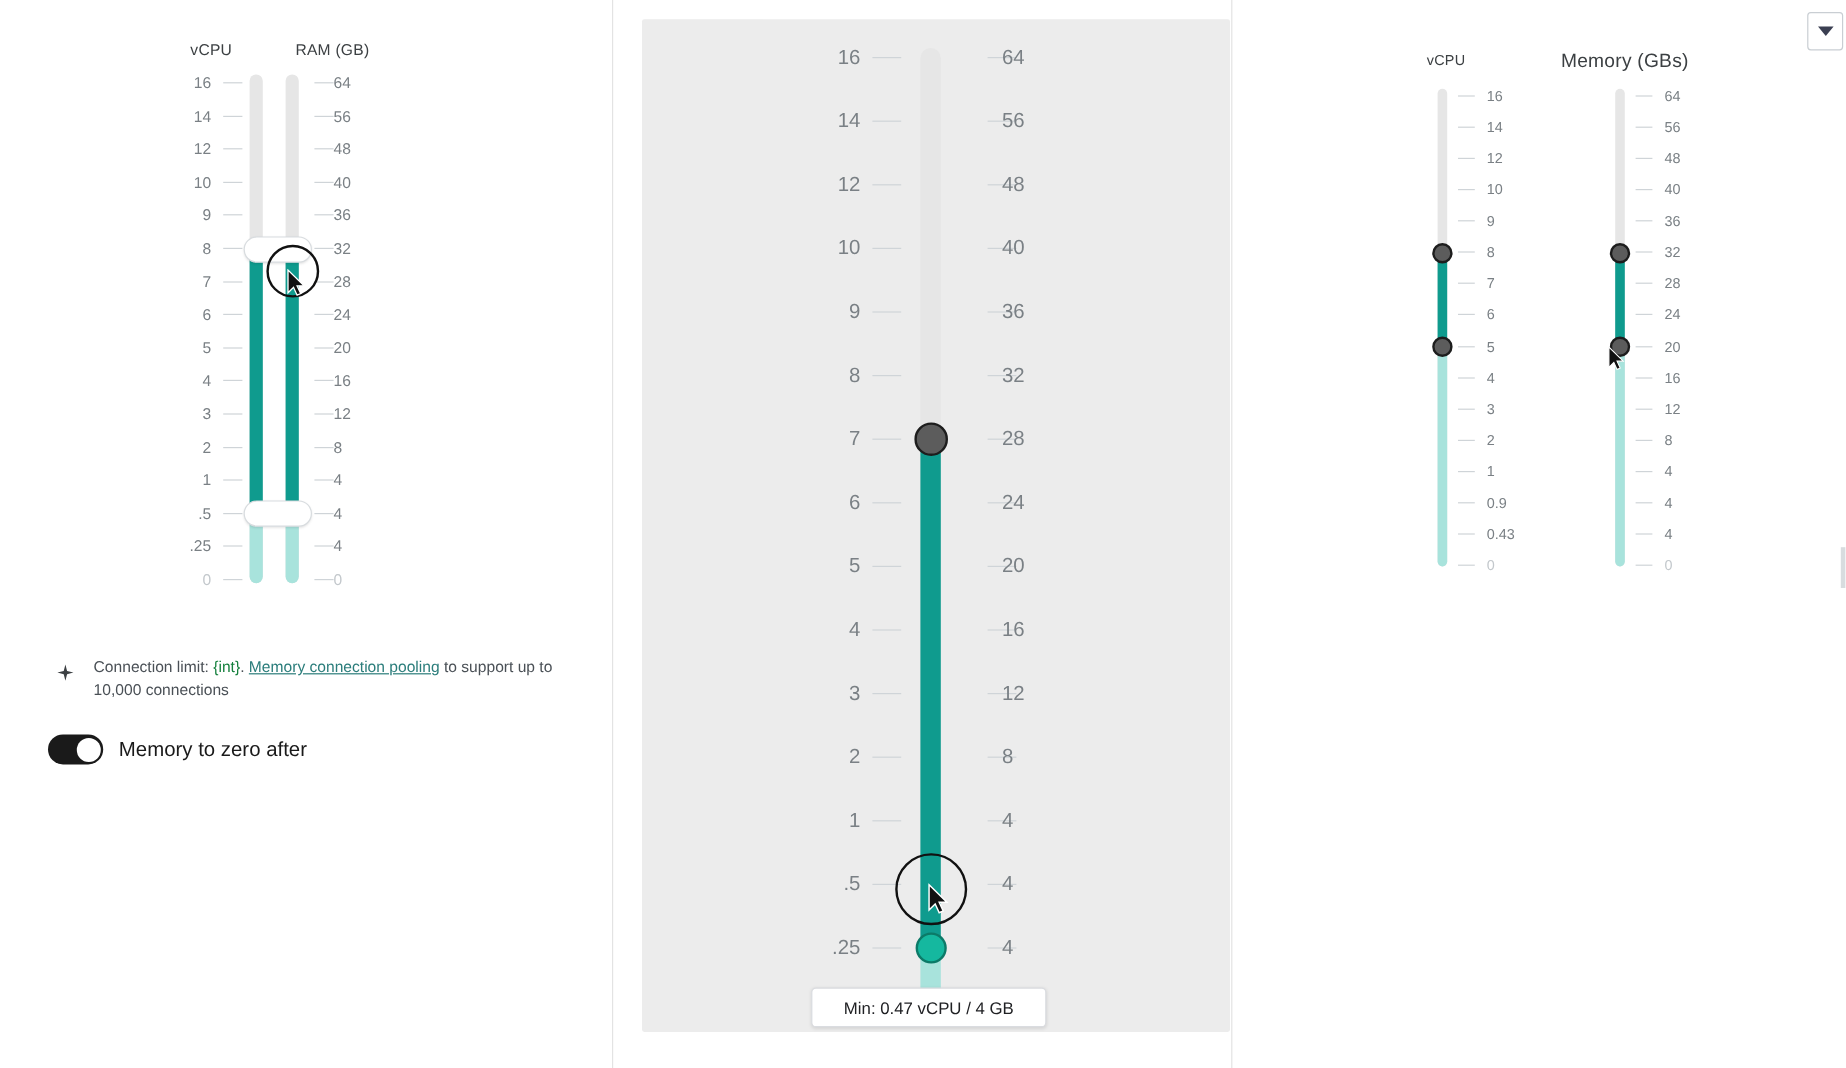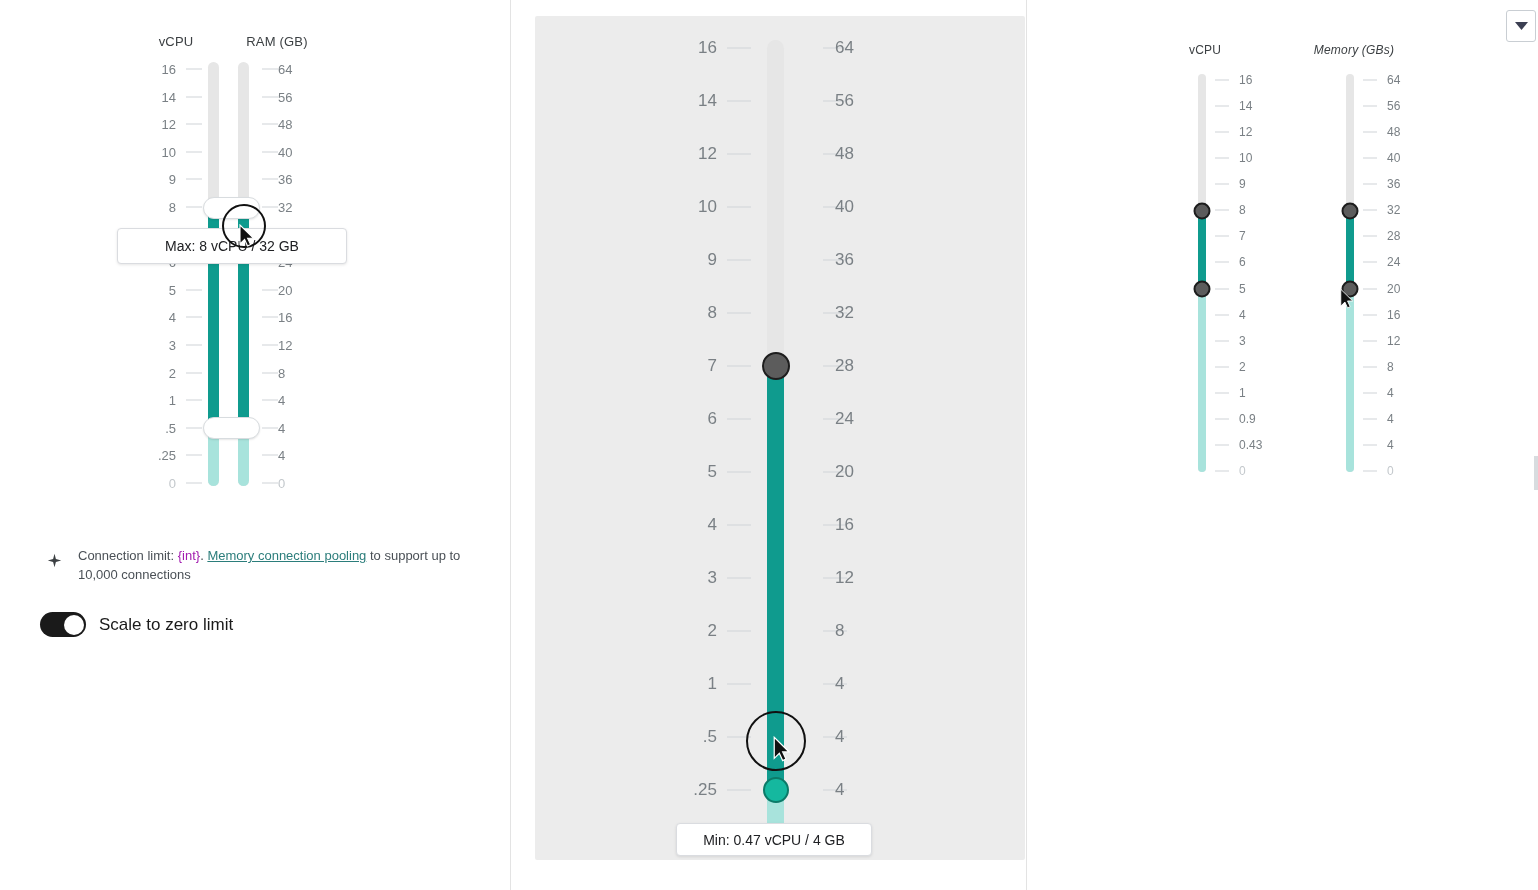--- a/index.html
+++ b/index.html
@@ -92,21 +92,21 @@
   .conn-row { position: absolute; display: flex; align-items: flex-start; gap: 10px; }
   .conn-icon {
     width: 28px; height: 28px; flex: 0 0 28px;
     display: flex; align-items: center; justify-content: center;
     color: #3c4043;
   }
   .conn-text {
     font-size: 13px; line-height: 19px; color: #4a5056;
     max-width: 400px;
   }
-  .conn-text .muted { color: #a21caf; }
+  .conn-text .muted { color: #15803d; }
   .conn-text a { color: #2b7d7b; text-decoration: underline; }
 
   .toggle-row { position: absolute; display: flex; align-items: center; gap: 13px; }
   .toggle {
     width: 46px; height: 25px; border-radius: 13px;
     background: #1a1a1a; position: relative; flex: 0 0 46px;
   }
   .toggle .dot {
     position: absolute; top: 2.5px; right: 2.5px;
     width: 20px; height: 20px; border-radius: 50%;
@@ -211,21 +211,20 @@
         <div class="tick-label right" style="left: 278px; top: 455.4px; font-size: 13px;">4</div>
         <div class="tick-label left" style="left: 176px; top: 483px; font-size: 13px; color: rgb(195, 200, 204);">0</div>
         <div class="tick-dash" style="left: 186px; top: 483px; width: 16px;"></div>
         <div class="tick-dash" style="left: 262px; top: 483px; width: 16px;"></div>
         <div class="tick-label right" style="left: 278px; top: 483px; font-size: 13px; color: rgb(195, 200, 204);">0</div>
       </div>
 
     <div class="knob-pill" style="left:203px; top:208px; width:57px; height:22px;"></div>
     <div class="knob-pill" style="left:203px; top:428px; width:57px; height:22px;"></div>
 
-    <div class="tooltip" style="left:117px; top:228px; width:230px; height:36px;">Max: 8 vCPU / 32 GB</div>
 
     <div class="cursor-ring" style="left:244px; top:226px; width:44px; height:44px;"></div>
     <svg class="cursor-arrow" style="left:238px; top:224px;" width="18" height="24" viewBox="0 0 18 24">
       <path d="M2 1 L2 20 L6.6 15.4 L9.6 22 L12.6 20.6 L9.6 14.2 L15.4 14.2 Z" fill="#111" stroke="#fff" stroke-width="1.1"></path>
     </svg>
 
     <div class="conn-row" style="left:40px; top:546px; width:450px;">
       <div class="conn-icon">
         <svg width="15" height="15" viewBox="0 0 15 15">
           <path d="M7.5 0.8 L8.9 6.1 L14.2 7.5 L8.9 8.9 L7.5 14.2 L6.1 8.9 L0.8 7.5 L6.1 6.1 Z" fill="#3c4043"></path>
@@ -233,21 +232,21 @@
       </div>
       <div class="conn-text">
         <span>Connection limit: </span><span class="muted">{int}</span><span>. </span><a href="#">Memory connection pooling</a><span> to support up to 10,000 connections</span>
       </div>
     </div>
 
     <div class="toggle-row" style="left:40px; top:612px;">
       <div class="toggle">
         <div class="dot"></div>
       </div>
-      <div class="toggle-label">Scale to zero limit</div>
+      <div class="toggle-label">Memory to zero after</div>
     </div>
   </div>
 
   <div class="panel" id="mid-panel" style="left:535px; top:0; width:491px; height:890px;">
 
     <div class="track" style="left:232px; top:40px; width:17px; height:752px;"></div>
     <div class="track-fill" style="left:232px; top:790px; width:17px; height:46px; background:#a8e3dc;"></div>
     <div class="track-fill" style="left:232px; top:366px; width:17px; height:425px; background:#0f9b8e;"></div>
 
     <div id="mid-ticks">
@@ -320,21 +319,21 @@
 
     <div class="cursor-ring" style="left:241px; top:741px; width:60px; height:60px;"></div>
     <svg class="cursor-arrow" style="left:237px; top:736px;" width="20" height="27" viewBox="0 0 18 24">
       <path d="M2 1 L2 20 L6.6 15.4 L9.6 22 L12.6 20.6 L9.6 14.2 L15.4 14.2 Z" fill="#111" stroke="#fff" stroke-width="1.1"></path>
     </svg>
   </div>
 
   <div class="panel" id="right-panel" style="left:1026px; top:0; width:512px; height:890px;">
 
     <div class="hdr" style="left:179px; top:43px; font-size:12px;">vCPU</div>
-    <div class="hdr" style="left:328px; top:43px; font-size:12px;font-style:italic;">Memory (GBs)</div>
+    <div class="hdr" style="left:328px; top:43px; font-size:16px;">Memory (GBs)</div>
 
     <div class="track" style="left:172px; top:74px; width:8px; height:398px;"></div>
     <div class="track-fill" style="left:172px; top:289px; width:8px; height:183px; background:#a8e3dc;"></div>
     <div class="track-fill" style="left:172px; top:211px; width:8px; height:78px; background:#0f9b8e;"></div>
     <div class="knob-circle" style="left:176px; top:211px; width:17px; height:17px; background:#5c5c5c; border:2px solid #1d1d1d;"></div>
     <div class="knob-circle" style="left:176px; top:289px; width:17px; height:17px; background:#5c5c5c; border:2px solid #1d1d1d;"></div>
 
     <div class="track" style="left:320px; top:74px; width:8px; height:398px;"></div>
     <div class="track-fill" style="left:320px; top:289px; width:8px; height:183px; background:#a8e3dc;"></div>
     <div class="track-fill" style="left:320px; top:211px; width:8px; height:78px; background:#0f9b8e;"></div>

